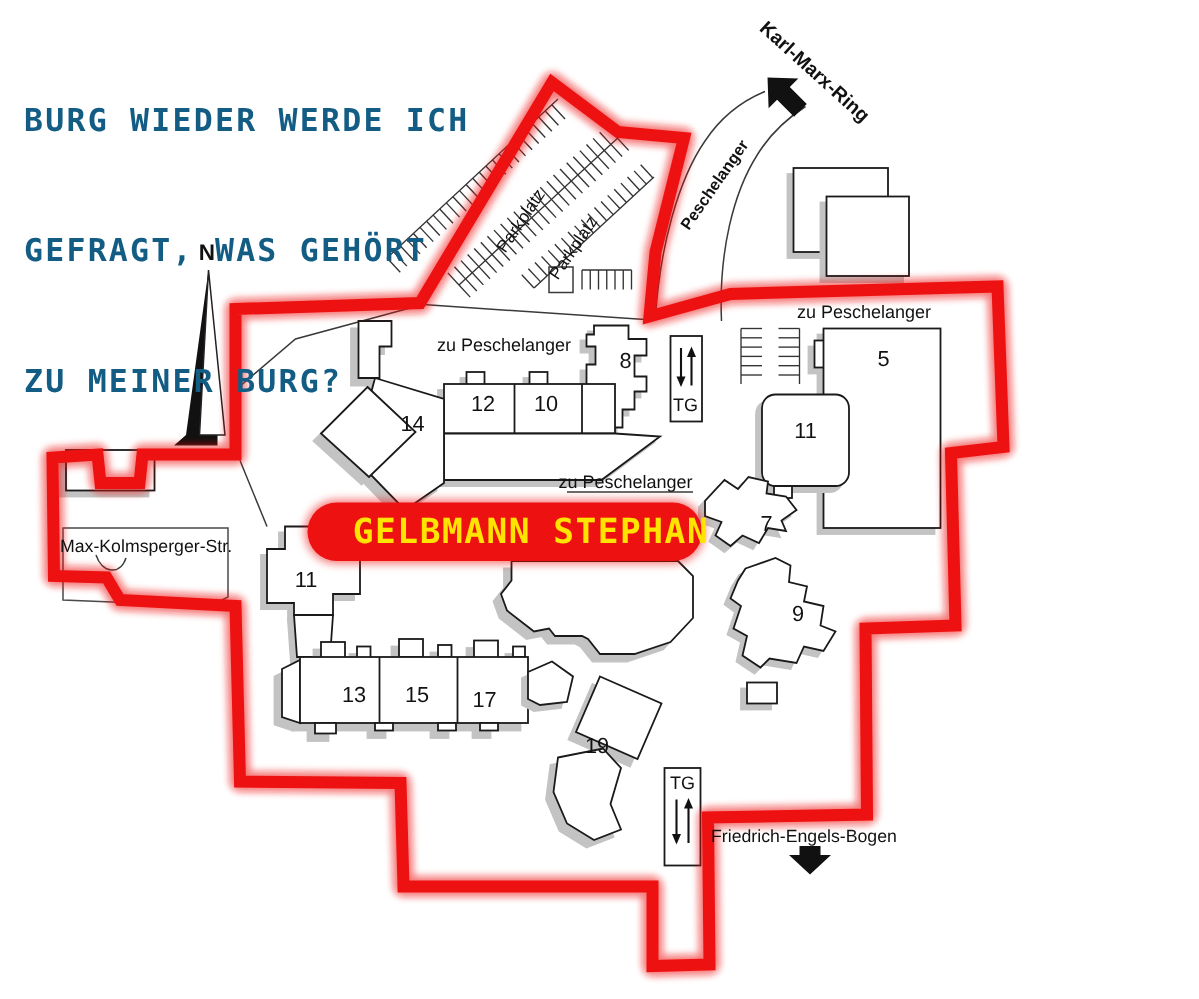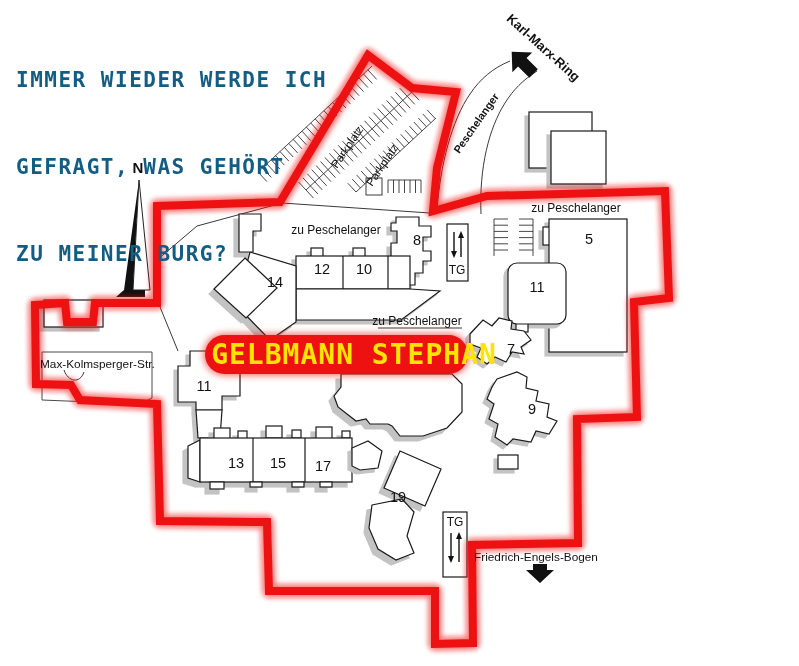--- a/index.html
+++ b/index.html
@@ -7,21 +7,21 @@
          font-family:"Liberation Sans",sans-serif;}
   
   .hdr{position:absolute;left:16px;top:8px;z-index:4;color:var(--blue);
        font-family:"DejaVu Sans Mono",monospace;font-weight:bold;
        font-size:21px;line-height:29px;letter-spacing:1.5px;white-space:pre;}
   
   .banner{position:absolute;left:205px;top:335px;width:263px;height:39px;z-index:5;
           background:var(--red);border-radius:20px;display:flex;align-items:center;
           justify-content:center;box-shadow:0 0 6px 2px rgba(238,17,17,.55);}
   .banner span{color:var(--yellow);font-family:"DejaVu Sans Mono",monospace;
-               font-weight:bold;font-size:28px;letter-spacing:1px;white-space:nowrap;margin-left:35px;}
+               font-weight:bold;font-size:23px;letter-spacing:1px;white-space:nowrap;margin-left:35px;}
   svg{position:absolute;left:0;top:0;z-index:1;}
   .mainb{fill:#fff;stroke:var(--ink);stroke-width:1.2;}
   .shadow{fill:var(--shadow);stroke:var(--shadow);stroke-width:1.2;}
   .thin{stroke:#3a3a3a;stroke-width:1;fill:none;}
   .road{fill:#fff;stroke:#4a4a4a;stroke-width:1;}
   g[data-comb] line{stroke:#333;stroke-width:.9;}
   .redline{stroke:var(--red);stroke-width:8;fill:none;stroke-linejoin:miter;stroke-linecap:square;}
   .redglow{stroke:var(--red);stroke-width:14;fill:none;opacity:.55;stroke-linejoin:round;}
   .ink{stroke:#111;stroke-width:1.4;fill:none;}
   .inkfill{fill:#111;stroke:none;}
@@ -34,21 +34,21 @@
   .tg{font-size:12px;text-anchor:middle;}
   .north{font-size:15px;font-weight:bold;text-anchor:middle;}
   .pp{font-size:11.5px;text-anchor:middle;}
 </style>
 </head>
 <body>
 
 <div class="stage">
 
   <div class="hdr">
-    <div>IMMER WIEDER WERDE ICH</div>
+    <div>BURG WIEDER WERDE ICH</div>
     <div>GEFRAGT, WAS GEHÖRT</div>
     <div>ZU MEINER BURG?</div>
   </div>
 
   <div class="banner">
     <span>GELBMANN STEPHAN</span>
   </div>
 
   <svg width="799" height="666" viewBox="0 0 799 666">
     <defs>

